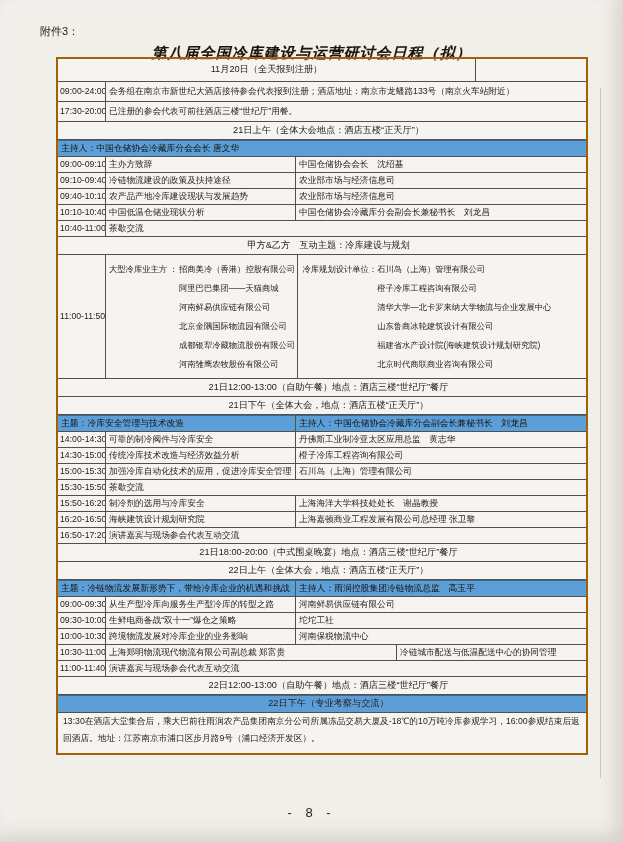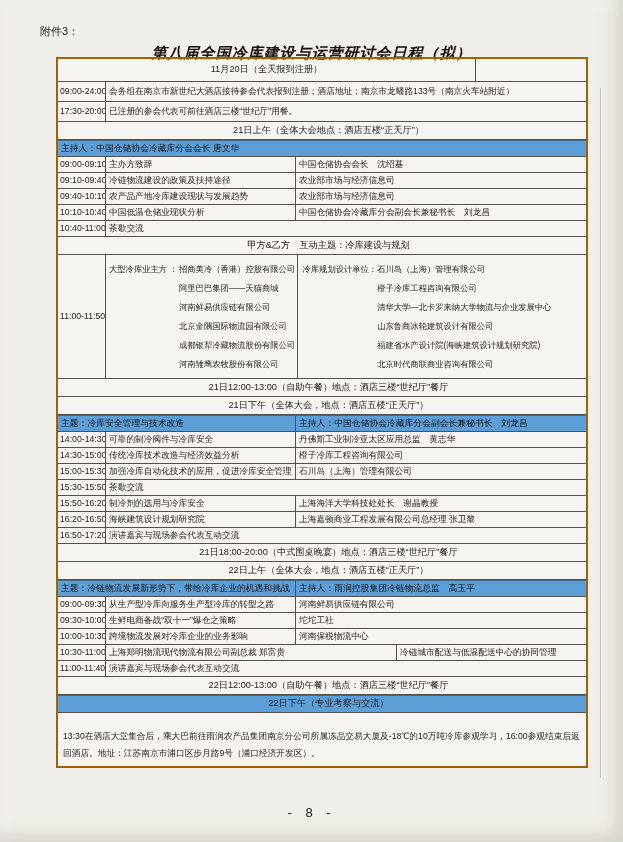--- a/index.html
+++ b/index.html
@@ -33,21 +33,21 @@
   .r-panel{min-height:124px;}
   .pl,.pr{display:block;padding:5px 2px 4px 3px;font-size:8.3px;}
   .pl{flex:0 0 190px;}
   .pr{flex:1;}
   .pline,.pitem{height:19px;line-height:19px;white-space:nowrap;}
   .plabel-l{display:inline-block;width:70px;}
   .plabel-r{display:inline-block;width:76px;text-align:right;}
   .pl .pitem{padding-left:70px;}
   .pr .pitem{padding-left:76px;}
   .r-text{min-height:40px;}
-  .textblock{display:block;flex:1;padding:15px 5px 4px 5px;line-height:1.95;white-space:normal;text-align:left;font-size:8.7px;}
+  .textblock{display:block;flex:1;padding:0 5px 4px 5px;line-height:1.95;white-space:normal;text-align:left;font-size:8.7px;}
   .pageno{position:absolute;left:0;bottom:22px;width:100%;text-align:center;font-size:13px;letter-spacing:5px;color:#201c18;}
   .scanline{position:absolute;top:88px;right:22px;width:1px;height:690px;background:#c8c5bf;}
 </style>
 </head>
 <body>
 
 <div class="page">
 
   <div class="attachment">附件3：</div>
   <h1 class="title">第八届全国冷库建设与运营研讨会日程（拟）</h1>

